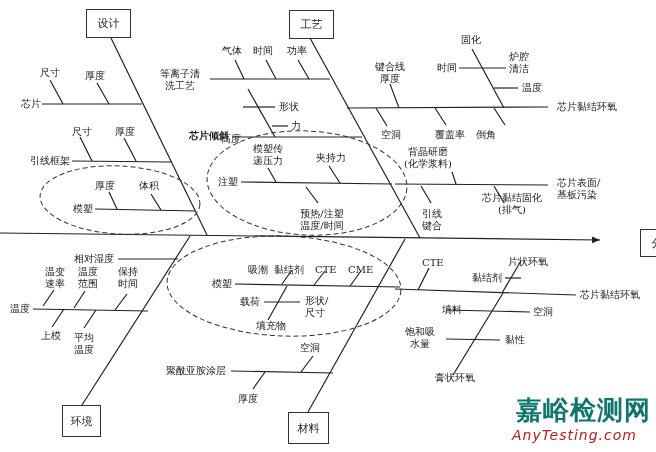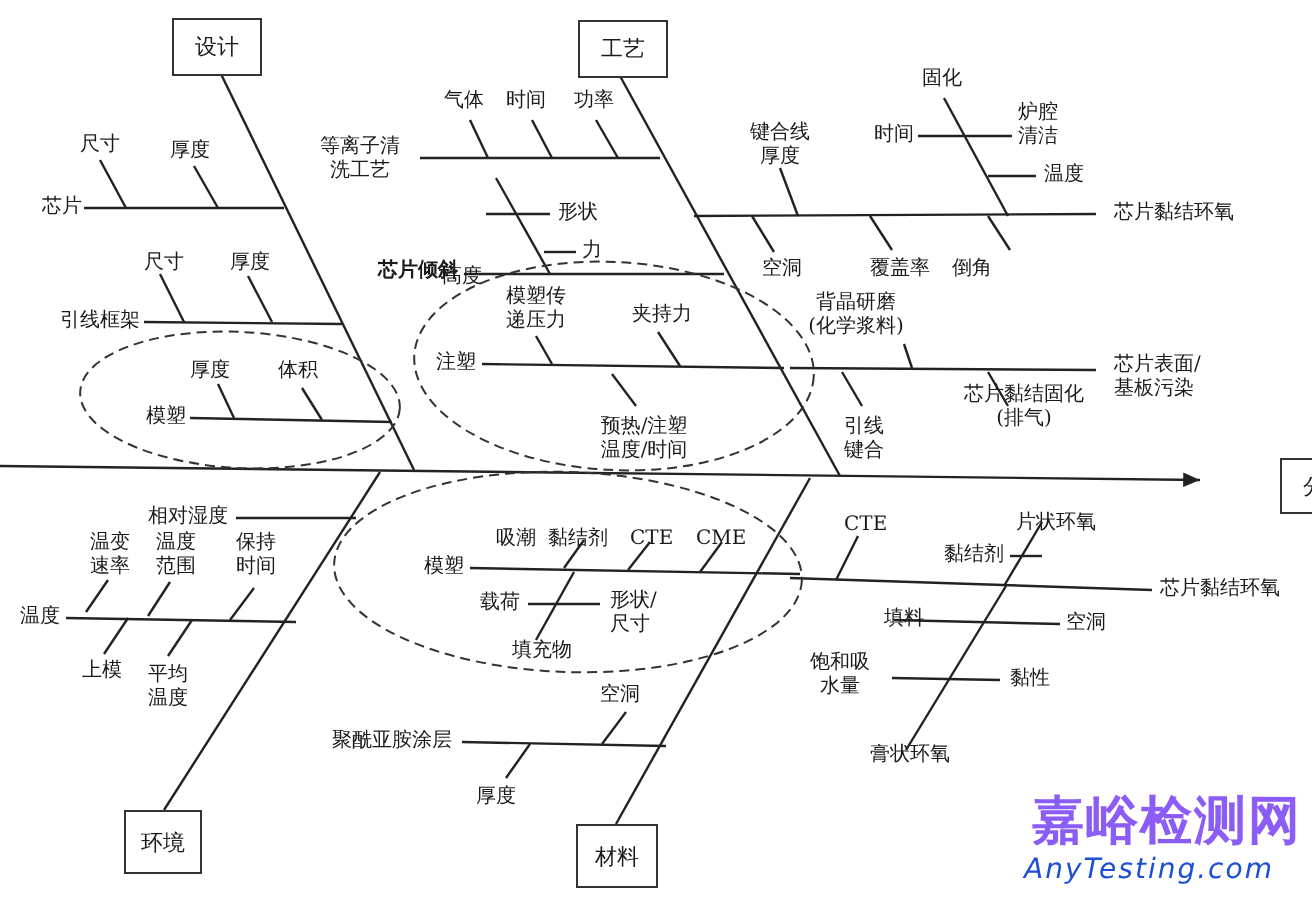--- a/index.html
+++ b/index.html
@@ -6,23 +6,23 @@
   body { width: 656px; height: 452px; position: relative; overflow: hidden;
          font-family: "DejaVu Serif", "Liberation Serif", serif; color: #1a1a1a; }
   svg#diagram { position: absolute; left: 0; top: 0; }
   .lbl { position: absolute; font-size: 10px; line-height: 12px; white-space: nowrap; color: #1a1a1a; }
   .lbl.c { text-align: center; transform: translateX(-50%); }
   .lbl.r { text-align: right; transform: translateX(-100%); }
   .ml { white-space: pre; }
   .box { position: absolute; border: 1px solid #333; background: #fff;
          font-size: 11px; display: flex; align-items: center; justify-content: center; }
   .wm1 { position: absolute; left: 516px; top: 393px; font-family: "DejaVu Sans", sans-serif;
-         font-size: 26px; font-weight: bold; color: #8b5cf6; letter-spacing: 1px; }
+         font-size: 26px; font-weight: bold; color: #0f766e; letter-spacing: 1px; }
   .wm2 { position: absolute; left: 512px; top: 427px; font-family: "DejaVu Sans", sans-serif;
-         font-size: 14px; font-style: italic; color: #1d4ed8; letter-spacing: 1px; text-align: center; }
+         font-size: 14px; font-style: italic; color: #b91c1c; letter-spacing: 1px; text-align: center; }
 </style>
 </head>
 <body>
 
 <svg id="diagram" width="656" height="452" viewBox="0 0 656 452">
   <defs>
     <marker id="arrow" markerWidth="8" markerHeight="8" refX="7" refY="4" orient="auto">
       <path d="M0,1 L7,4 L0,7 Z" fill="#222"></path>
     </marker>
   </defs>

